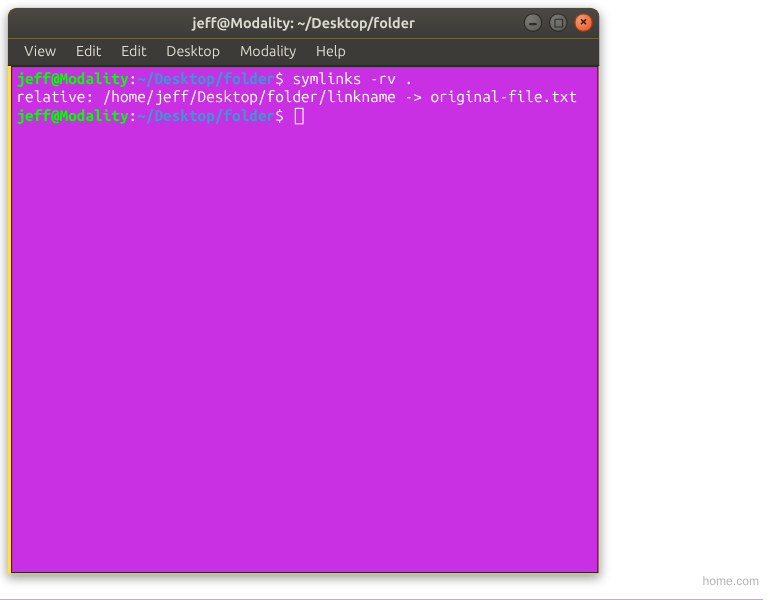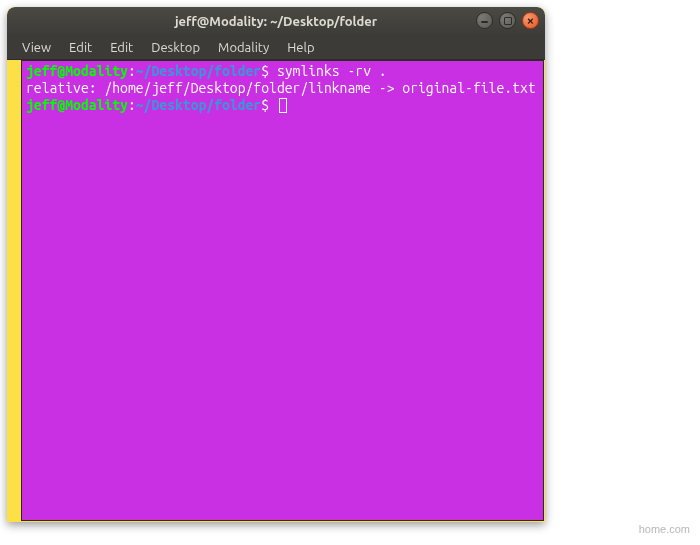--- a/index.html
+++ b/index.html
@@ -114,21 +114,21 @@
       flex: 1;
       background: #c92fe3;
       padding: 2px 4px;
       font-family: "Ubuntu Mono", "DejaVu Sans Mono", monospace;
       font-size: 14px;
       line-height: 17px;
       color: #ffffff;
       overflow: hidden;
       white-space: pre;
       border: 1px solid #2c2b27;
-      margin: 0 1px 1px 14px;
+      margin: 0 1px 1px 3px;
     }
     .prompt-user { color: #00ff00; font-weight: bold; }
     .prompt-path { color: #3c97d7; font-weight: bold; }
     .prompt-char { color: #ffffff; }
     .cmd-text { color: #ffffff; }
     .output-text { color: #ffffff; }
     .cursor-block {
       display: inline-block;
       width: 8px;
       height: 15px;

